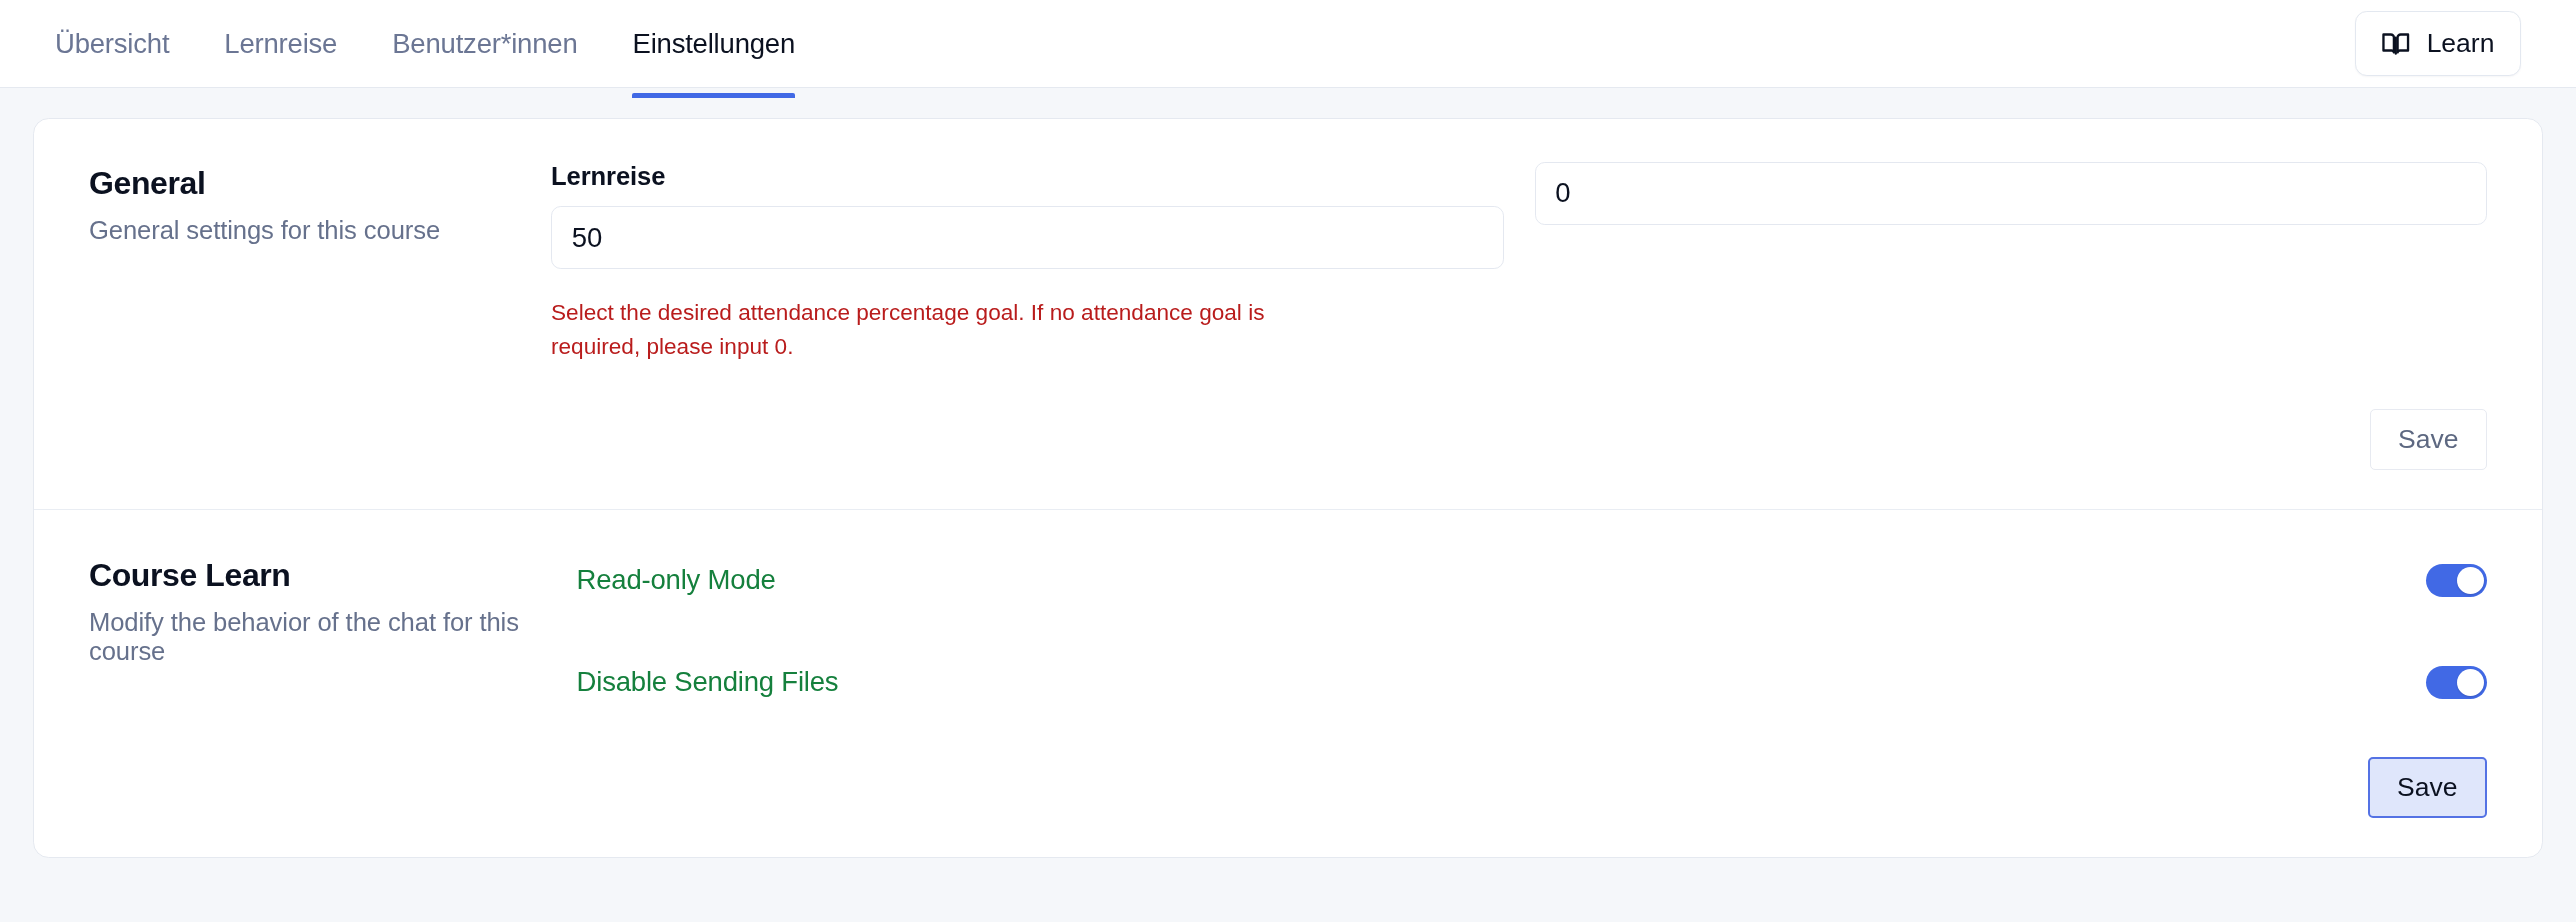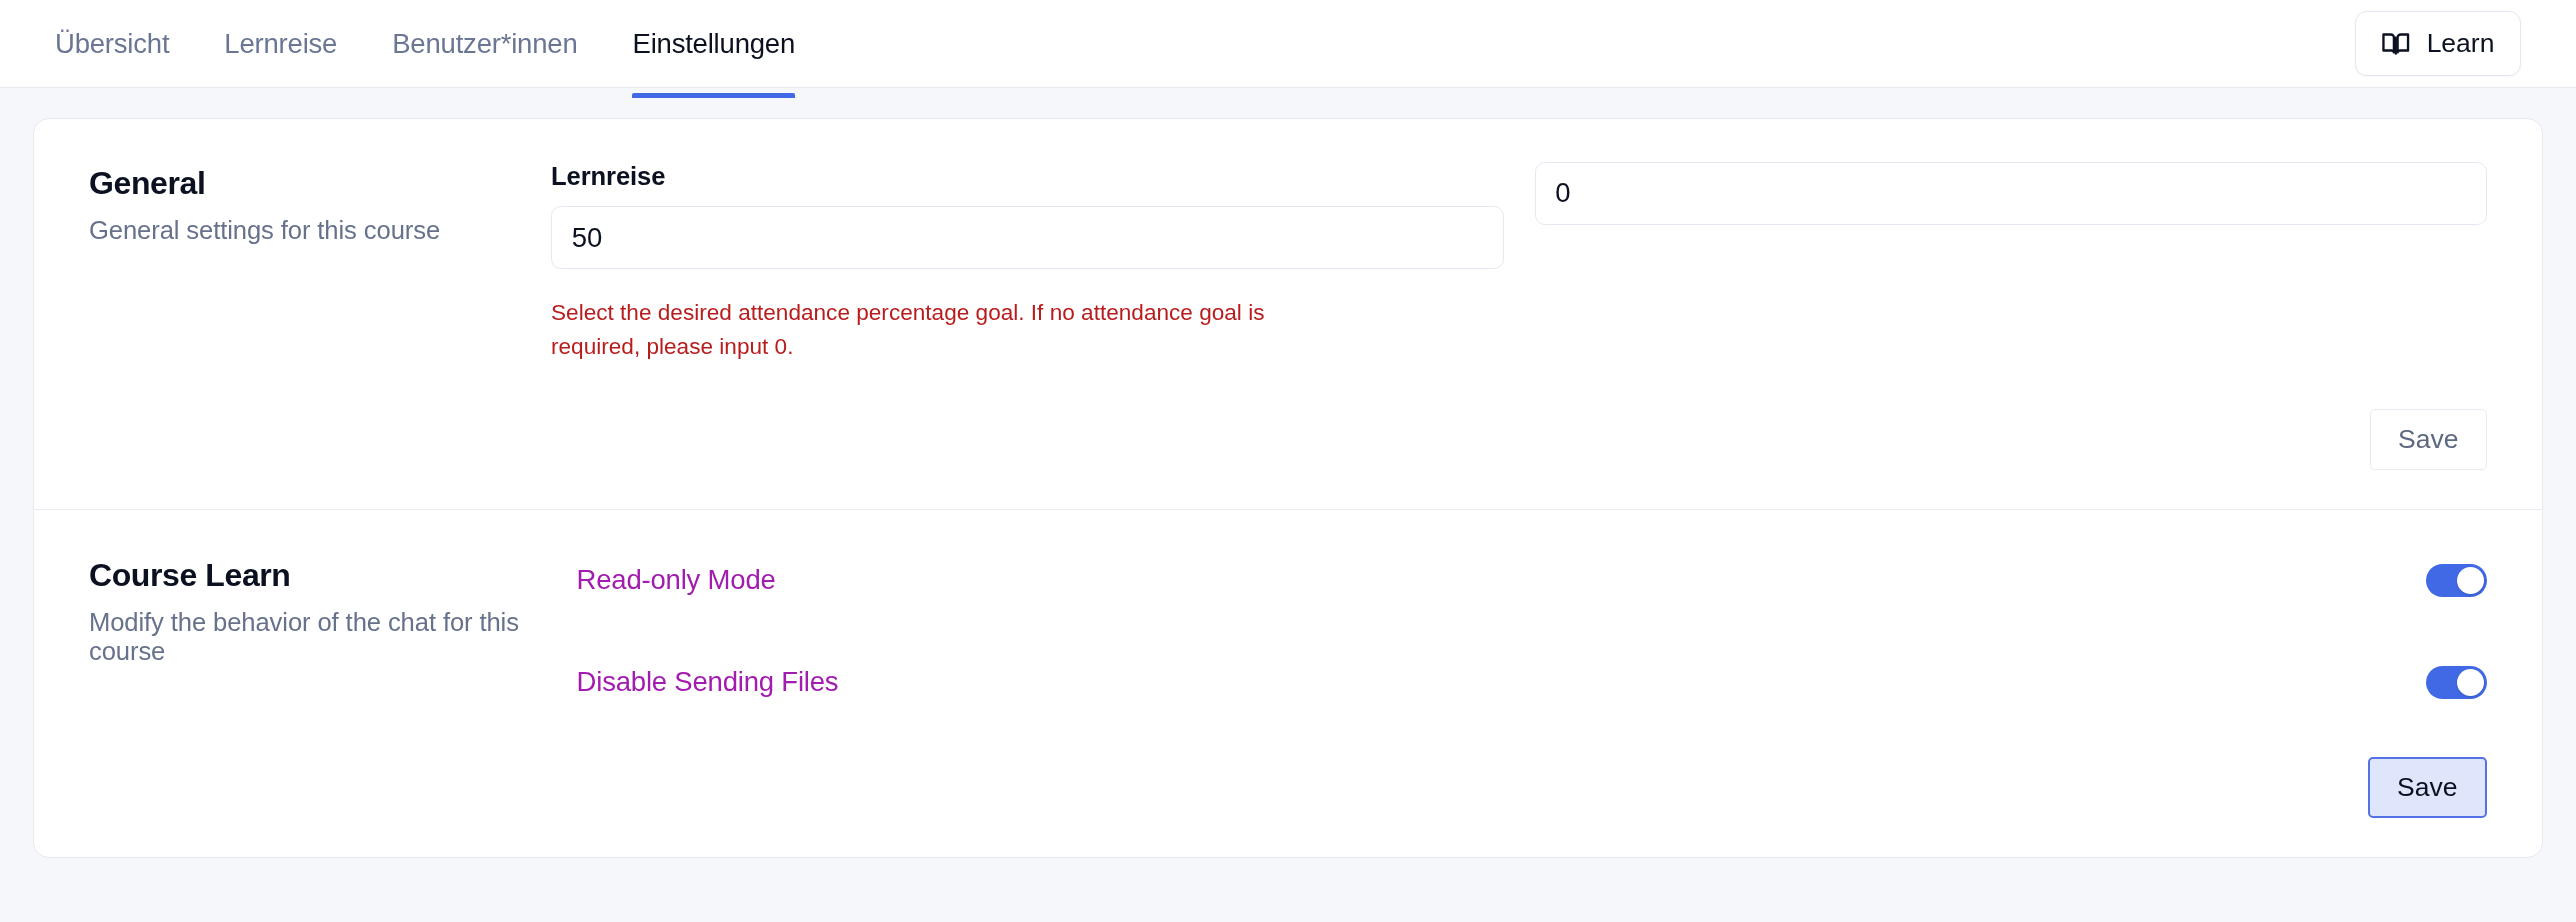--- a/index.html
+++ b/index.html
@@ -177,21 +177,21 @@
     display: flex;
     align-items: center;
     justify-content: space-between;
     height: 55px;
     margin-bottom: 47px;
     padding-left: 25.6px;
   }
   .toggle-row:last-of-type { margin-bottom: 0; }
   .toggle-label {
     font-size: 27.5px;
-    color: #a21caf;
+    color: #15803d;
     letter-spacing: -0.2px;
   }
   .switch {
     width: 61px;
     height: 33px;
     border-radius: 16.7px;
     background: #4169e5;
     position: relative;
     cursor: pointer;
     flex: 0 0 auto;

